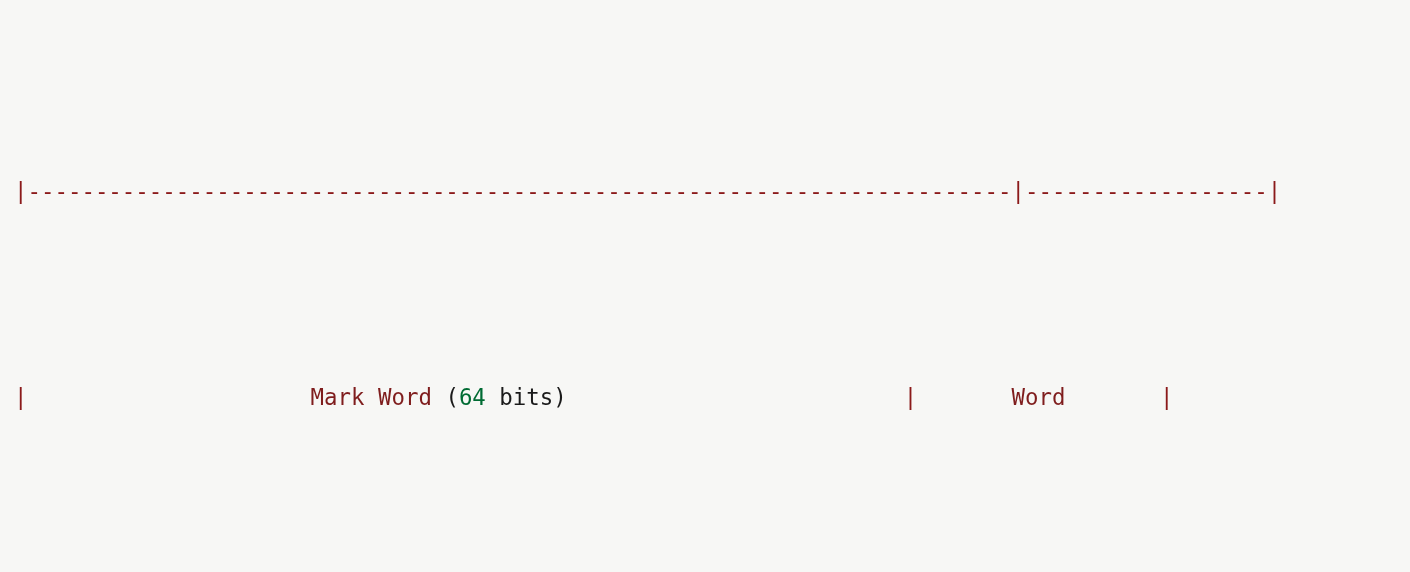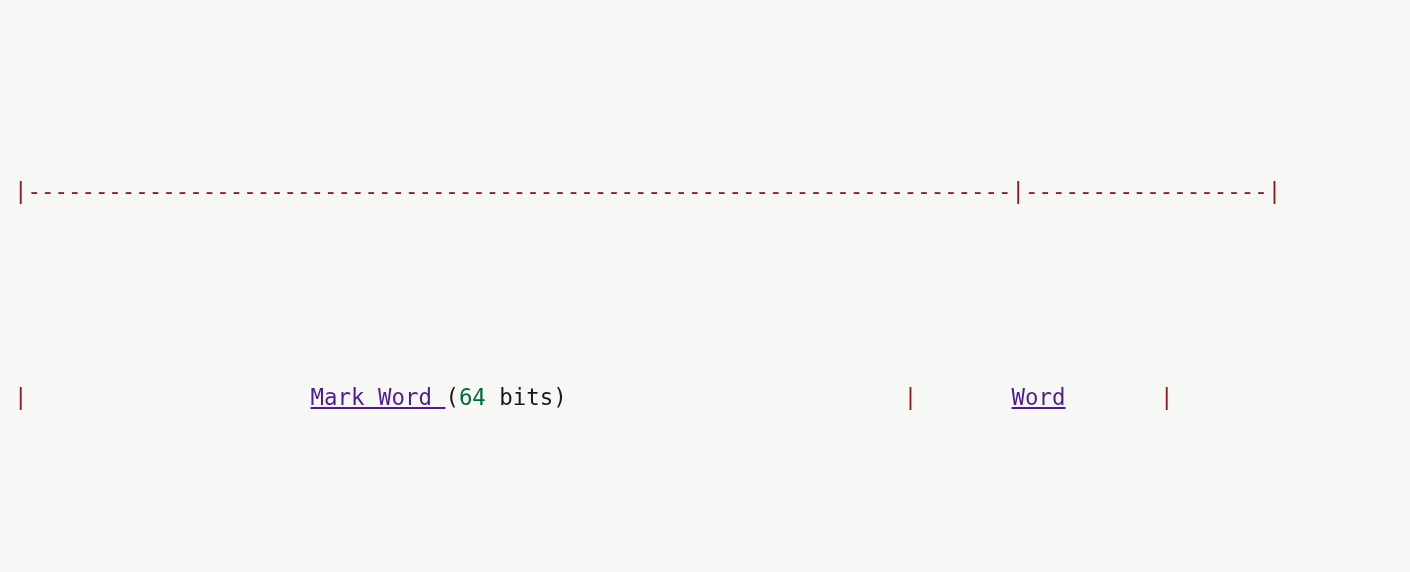--- a/index.html
+++ b/index.html
@@ -22,21 +22,21 @@
     line-height: 41.2px;
     letter-spacing: 0px;
     white-space: pre;
     font-variant-ligatures: none;
     -webkit-font-smoothing: antialiased;
   }
   .row { white-space: pre; }
   .rule { color: #8b1a1a; }
   .bar  { color: #8b1a1a; }
   .num  { color: #006b33; text-align: right; }
-  .state { color: #4c1d95; text-decoration: underline; }
+  .state { color: #7f1d1d; }
   .punct { color: #1a1a1a; }
 </style>
 </head>
 <body>
 
 <div id="ascii-table">
 
   
   <div class="row"><span class="rule">|-------------------------------------------------------------------------|------------------|</span></div>
 

